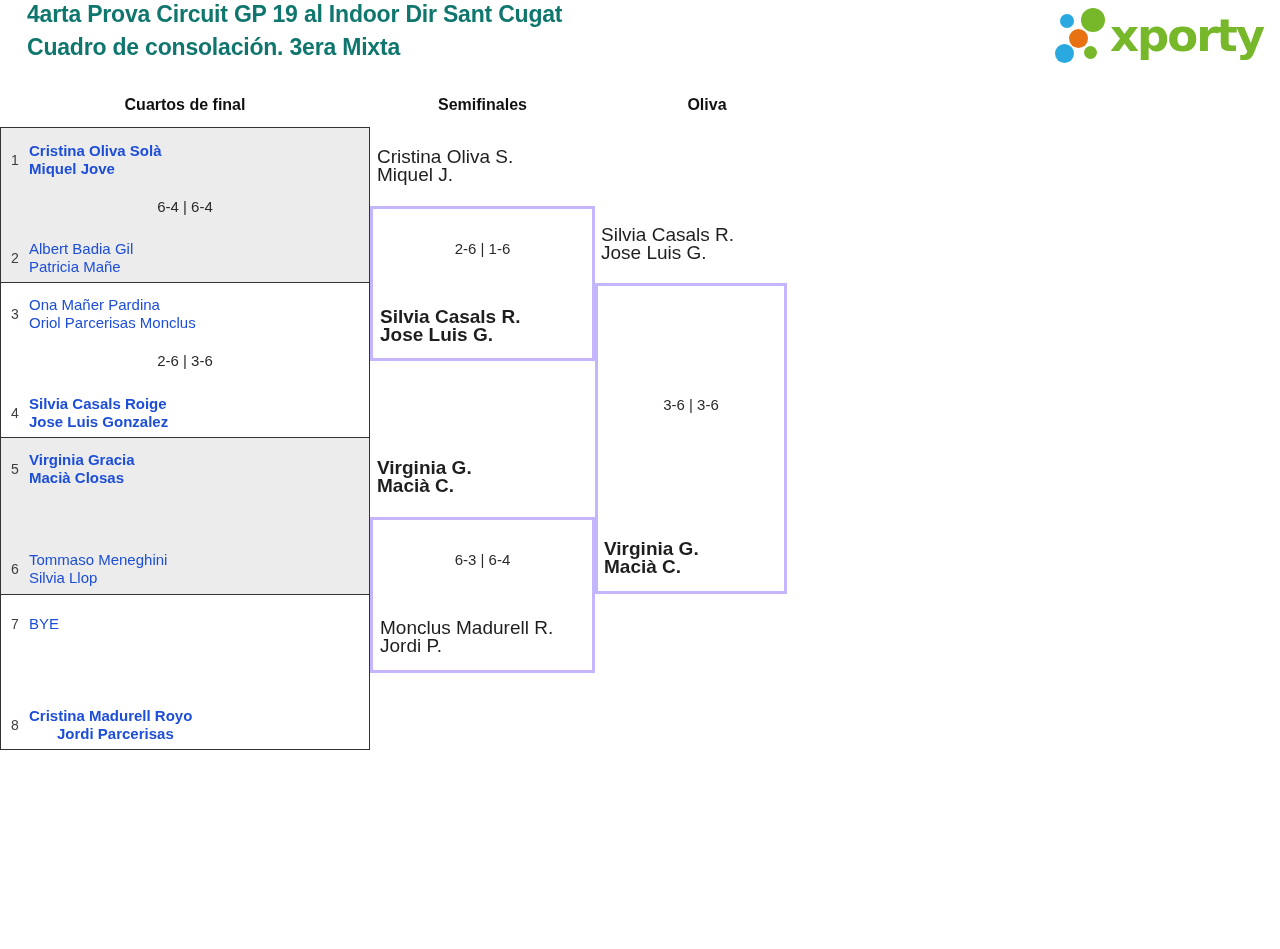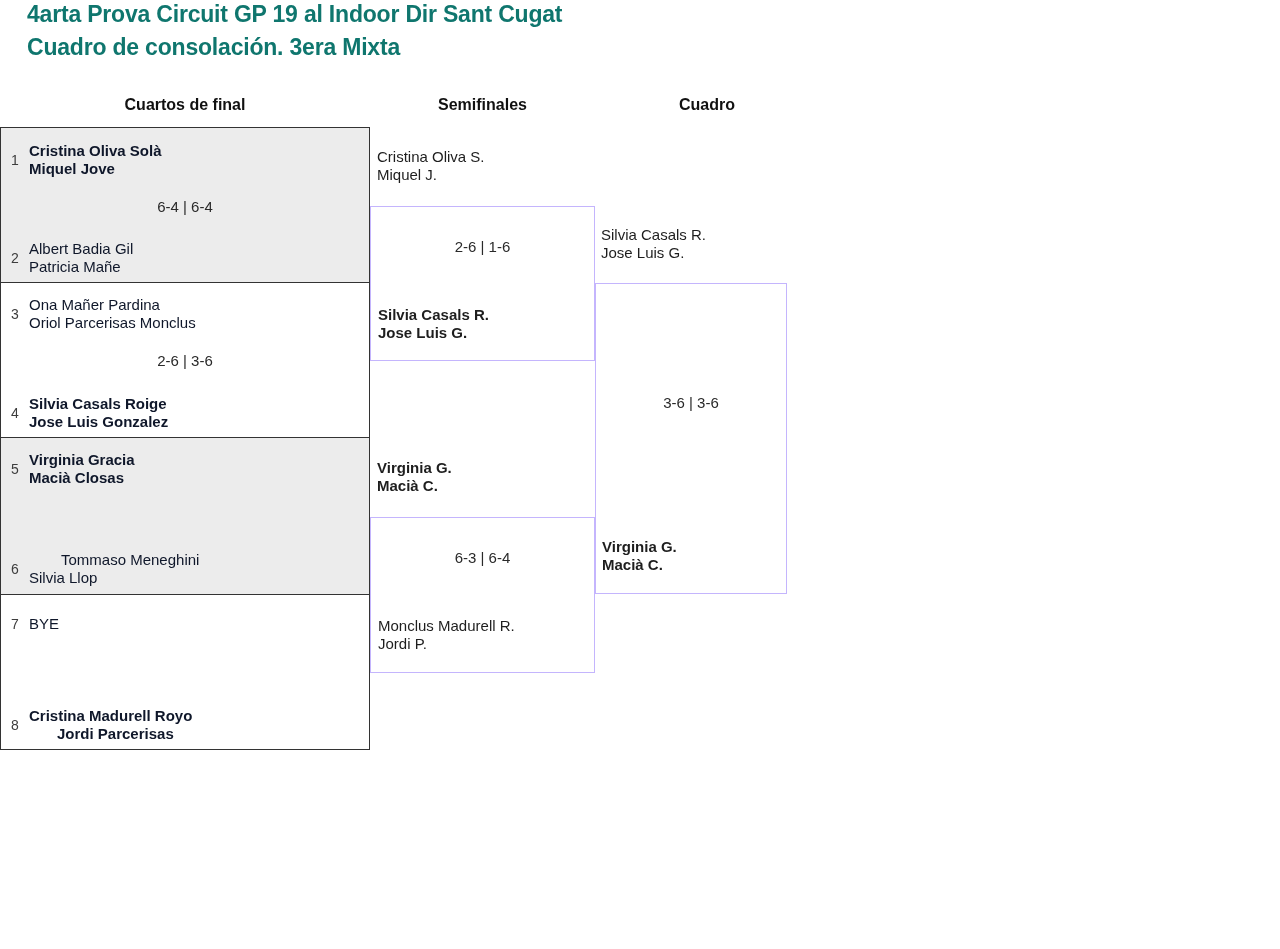--- a/index.html
+++ b/index.html
@@ -10,42 +10,50 @@
   }
   .abs { position:absolute; }
   .title-line { left:7px; font-size:23px; font-weight:700; color:#0f766e; white-space:nowrap; letter-spacing:-0.2px;margin-left:20px; }
   .round-header { top:96px; text-align:center; font-size:16px; font-weight:700; color:#111; }
   .match-block { border:1px solid #333; background:#ffffff; }
   .match-block.shaded { background:#ececec; }
   .match-block.no-top { border-top:none; }
   .seed { position:absolute; left:5px; width:18px; text-align:center; font-size:14px; color:#3d3d3d;
           height:36px; line-height:36px; }
   .seed.single { height:18px; line-height:18px; }
-  .team { position:absolute; left:28px; font-size:15px; line-height:18px; color:#0f172a; white-space:nowrap; }
+  .team { position:absolute; left:28px; font-size:15px; line-height:18px; color:#1d4ed8; white-space:nowrap; }
   .team.winner { font-weight:700; }
   .score { position:absolute; left:0; width:100%; text-align:center; font-size:15px; color:#2a2a2a; }
-  .sf-box, .final-box { position:absolute; border:1px solid #c4b5fd; background:#ffffff; }
-  .free-team { position:absolute; font-size:15px; line-height:18px; color:#1e1e1e; white-space:nowrap; }
+  .sf-box, .final-box { position:absolute; border:3px solid #c4b5fd; background:#ffffff; }
+  .free-team { position:absolute; font-size:19px; line-height:18px; color:#1e1e1e; white-space:nowrap; }
   .free-team.winner { font-weight:700; }
   .dot { position:absolute; border-radius:50%; }
   .wordmark { position:absolute; left:1110px; top:11px; font-family:"DejaVu Sans", sans-serif;
               font-weight:700; font-size:45px; letter-spacing:-2px; color:#76b829; line-height:1.1; }
 </style>
 </head>
 <body>
 
 <div id="canvas">
 
   <div class="abs title-line" style="top:1px;">4arta Prova Circuit GP 19 al Indoor Dir Sant Cugat</div>
   <div class="abs title-line" style="top:34px;">Cuadro de consolación. 3era Mixta</div>
 
+  <div class="abs" style="left:1045px; top:0; width:230px; height:80px;">
+    <div class="dot" style="left:15px; top:14px; width:14px; height:14px; background:#29a9e0;"></div>
+    <div class="dot" style="left:36px; top:8px;  width:24px; height:24px; background:#76b829;"></div>
+    <div class="dot" style="left:24px; top:29px; width:19px; height:19px; background:#e87211;"></div>
+    <div class="dot" style="left:10px; top:44px; width:19px; height:19px; background:#29a9e0;"></div>
+    <div class="dot" style="left:39px; top:46px; width:13px; height:13px; background:#76b829;"></div>
+    <div class="wordmark" style="left:65px;">xporty</div>
+  </div>
 
   <div class="abs round-header" style="left:0;     width:370px;">Cuartos de final</div>
   <div class="abs round-header" style="left:370px; width:225px;">Semifinales</div>
-  <div class="abs round-header" style="left:595px; width:224px;">Cuadro</div>
+  <div class="abs round-header" style="left:595px; width:224px;">Oliva</div>
 
   <div class="abs match-block shaded" style="left:0; top:127px; width:370px; height:156px;">
     <div class="seed" style="top:14px;">1</div>
     <div class="team winner" style="top:14px;">Cristina Oliva Solà</div>
     <div class="team winner" style="top:32px;">Miquel Jove</div>
     <div class="score" style="top:70px;">6-4 | 6-4</div>
     <div class="seed" style="top:112px;">2</div>
     <div class="team" style="top:112px;">Albert Badia Gil</div>
     <div class="team" style="top:130px;">Patricia Mañe</div>
   </div>
@@ -58,21 +66,21 @@
     <div class="seed" style="top:112px;">4</div>
     <div class="team winner" style="top:112px;">Silvia Casals Roige</div>
     <div class="team winner" style="top:130px;">Jose Luis Gonzalez</div>
   </div>
 
   <div class="abs match-block shaded no-top" style="left:0; top:438px; width:370px; height:157px;">
     <div class="seed" style="top:13px;">5</div>
     <div class="team winner" style="top:13px;">Virginia Gracia</div>
     <div class="team winner" style="top:31px;">Macià Closas</div>
     <div class="seed" style="top:113px;">6</div>
-    <div class="team" style="top:113px;margin-left:32px;">Tommaso Meneghini</div>
+    <div class="team" style="top:113px;">Tommaso Meneghini</div>
     <div class="team" style="top:131px;">Silvia Llop</div>
   </div>
 
   <div class="abs match-block no-top" style="left:0; top:595px; width:370px; height:155px;">
     <div class="seed single" style="top:20px;">7</div>
     <div class="team" style="top:20px;">BYE</div>
     <div class="seed" style="top:112px;">8</div>
     <div class="team winner" style="top:112px;">Cristina Madurell Royo</div>
     <div class="team winner" style="top:130px;margin-left:28px;">Jordi Parcerisas</div>
   </div>

